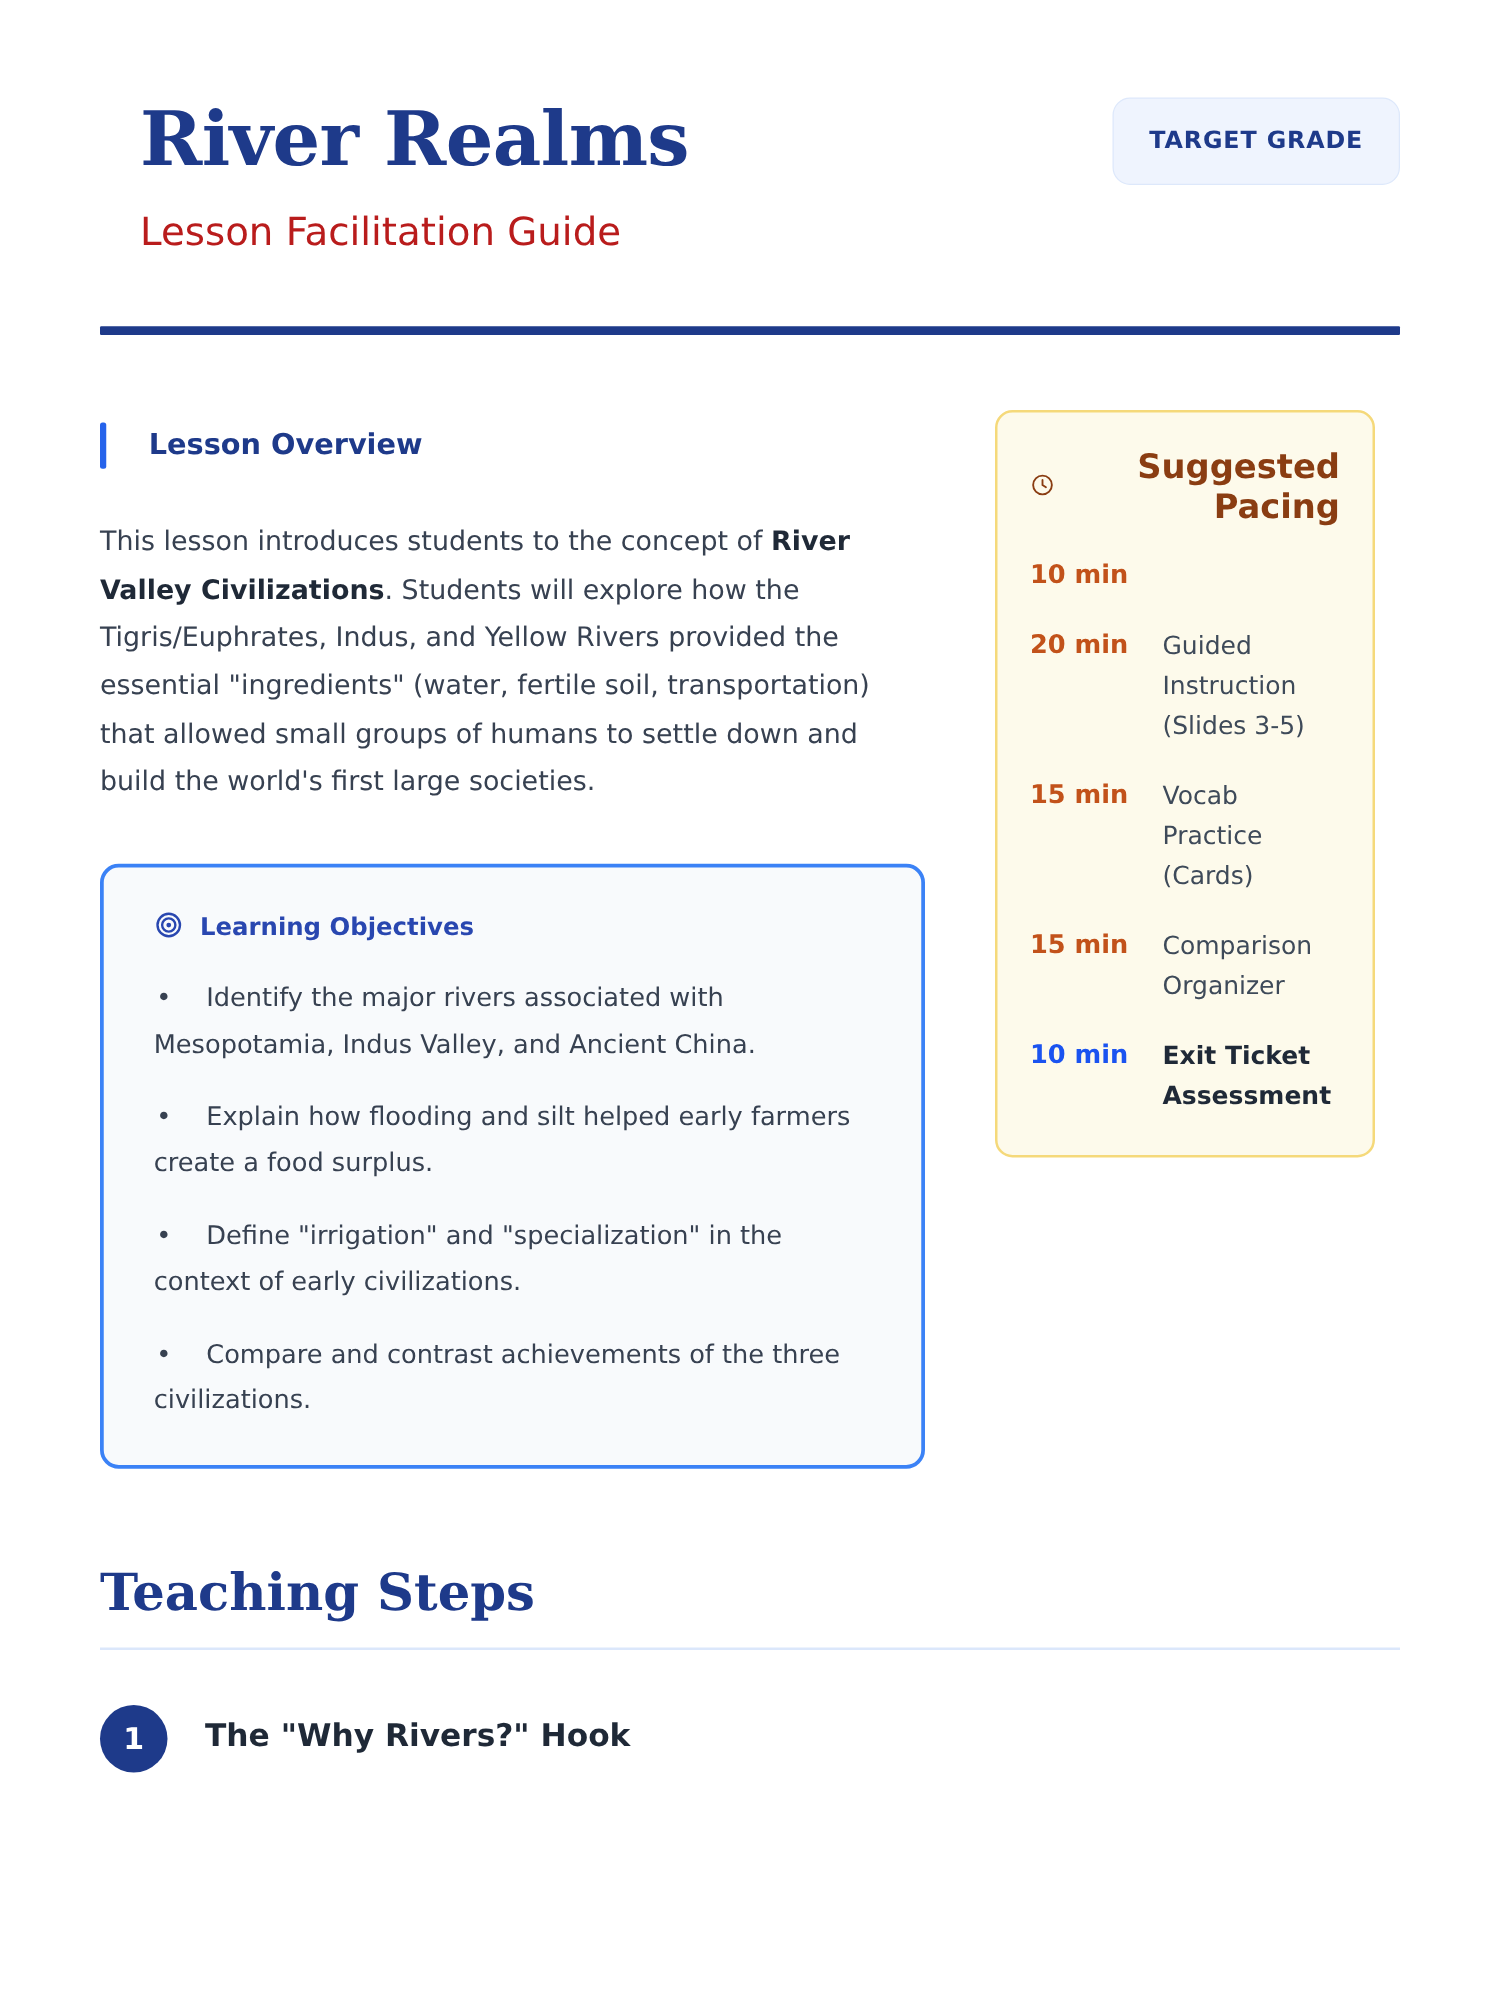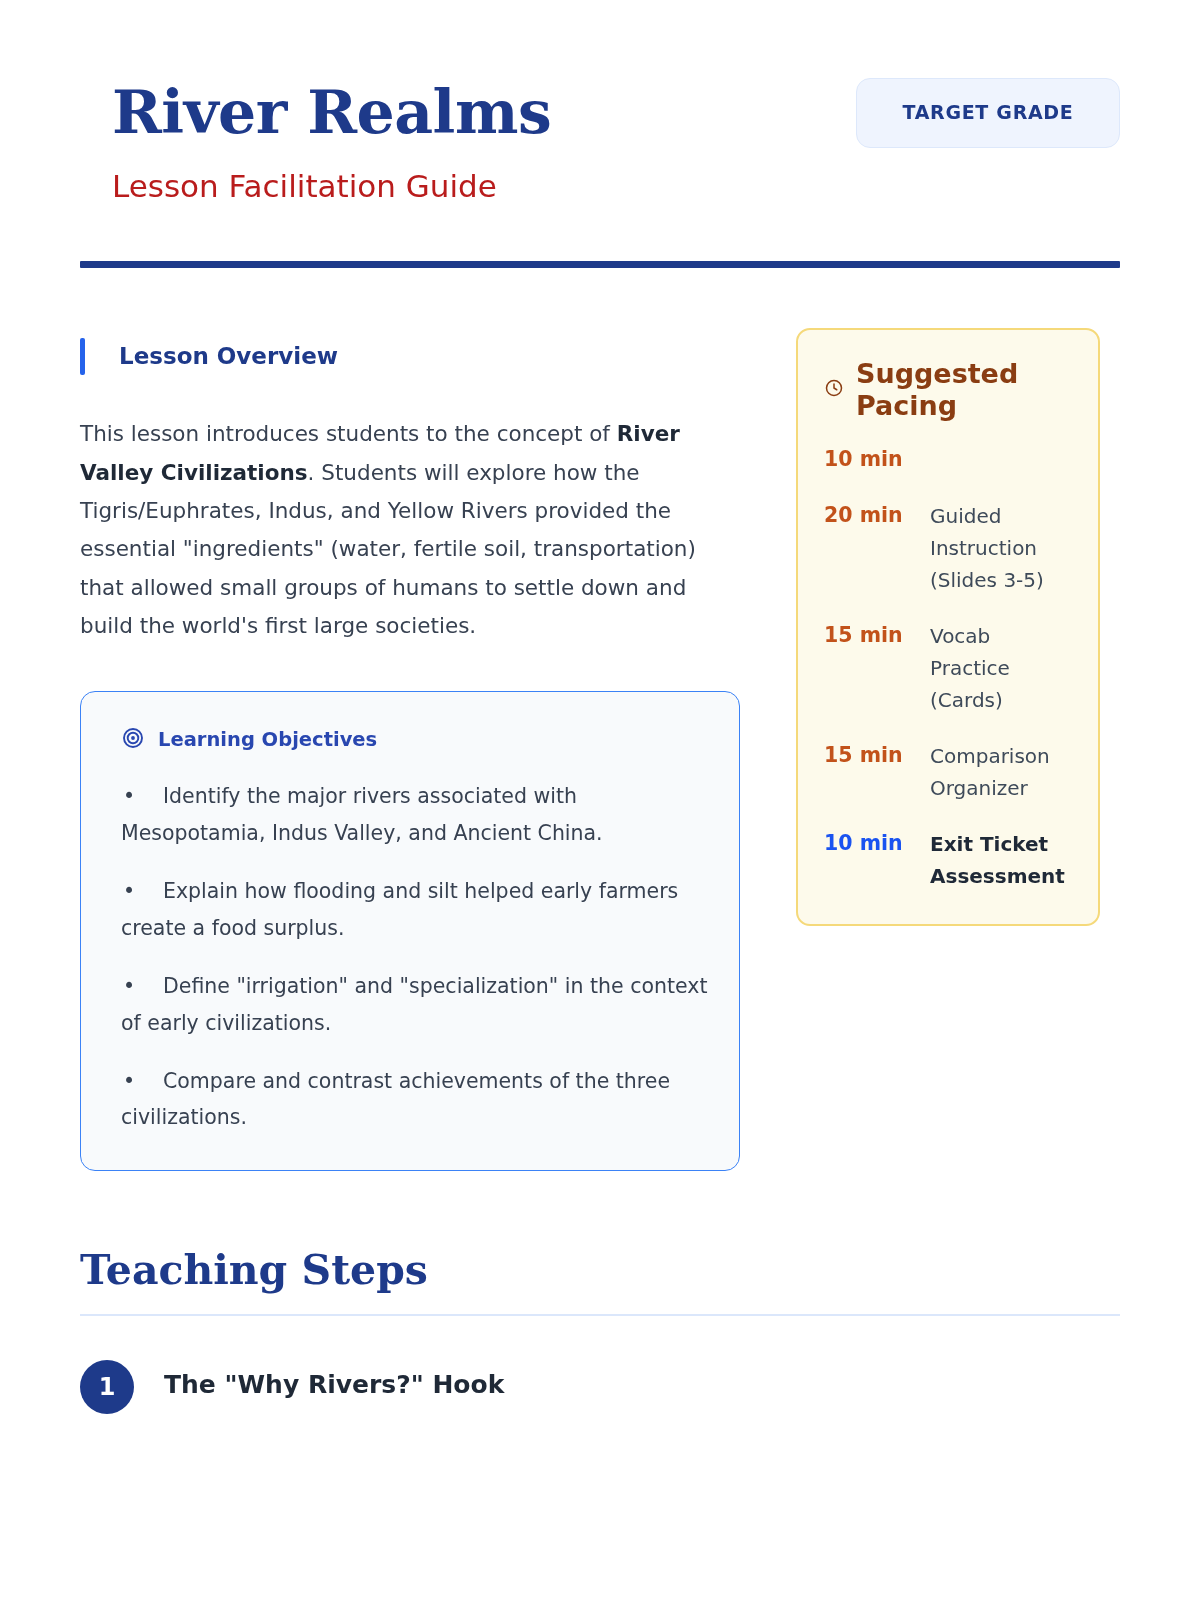--- a/index.html
+++ b/index.html
@@ -41,21 +41,21 @@
   }
   .doc-subtitle {
     font-size: 31px;
     line-height: 1.2;
     font-weight: 400;
     color: #b91c1c;
     margin: 26px 0 0 0;
   }
   .grade-badge {
     box-sizing: border-box;
-    width: 264px;
+    width: 230px;
     padding: 22px 10px 24px 10px;
     background: #eff4fe;
     border: 1px solid #dde8fb;
     border-radius: 14px;
     text-align: center;
   }
   .grade-label {
     font-size: 19px;
     font-weight: 700;
     letter-spacing: 0.7px;
@@ -114,21 +114,21 @@
     line-height: 1.78;
     color: #374151;
   }
   .overview-text b { font-weight: 700; color: #1f2937; }
 
   
   .objectives {
     box-sizing: border-box;
     margin-top: 46px;
     background: #f8fafc;
-    border: 1px solid #3b82f6;
+    border: 3px solid #3b82f6;
     border-radius: 15px;
     padding: 34px 30px 34px 40px;
   }
   .obj-head {
     display: flex;
     align-items: center;
     gap: 13px;
   }
   .obj-title {
     font-size: 19.5px;
@@ -164,20 +164,21 @@
   .pacing-head {
     display: flex;
     align-items: center;
     gap: 12px;
   }
   .pacing-title {
     font-size: 27px;
     font-weight: 700;
     color: #8a3d12;
     line-height: 1.18;
+    text-align: right;
   }
   .pacing-list { margin-top: 22px; }
   .pacing-row {
     display: flex;
     gap: 14px;
     margin-top: 24px;
     align-items: flex-start;
   }
   .pacing-row:first-child { margin-top: 0; }
   .pacing-time {

